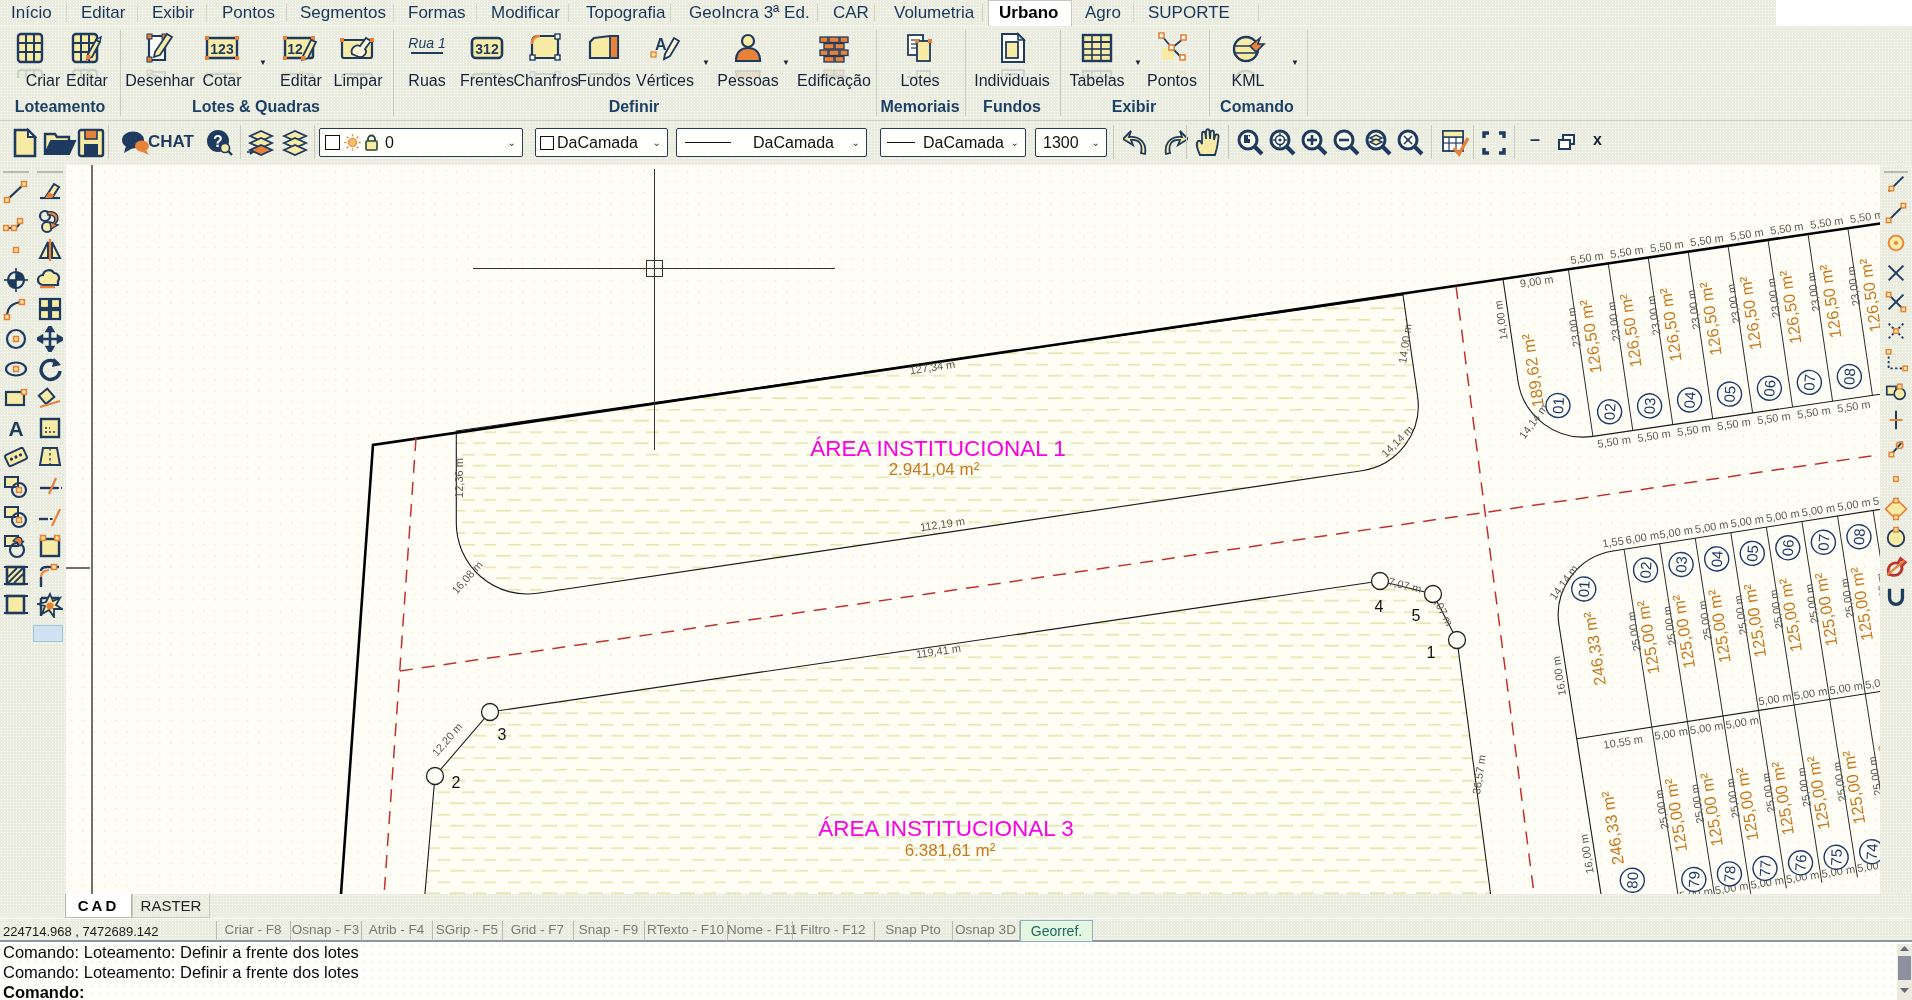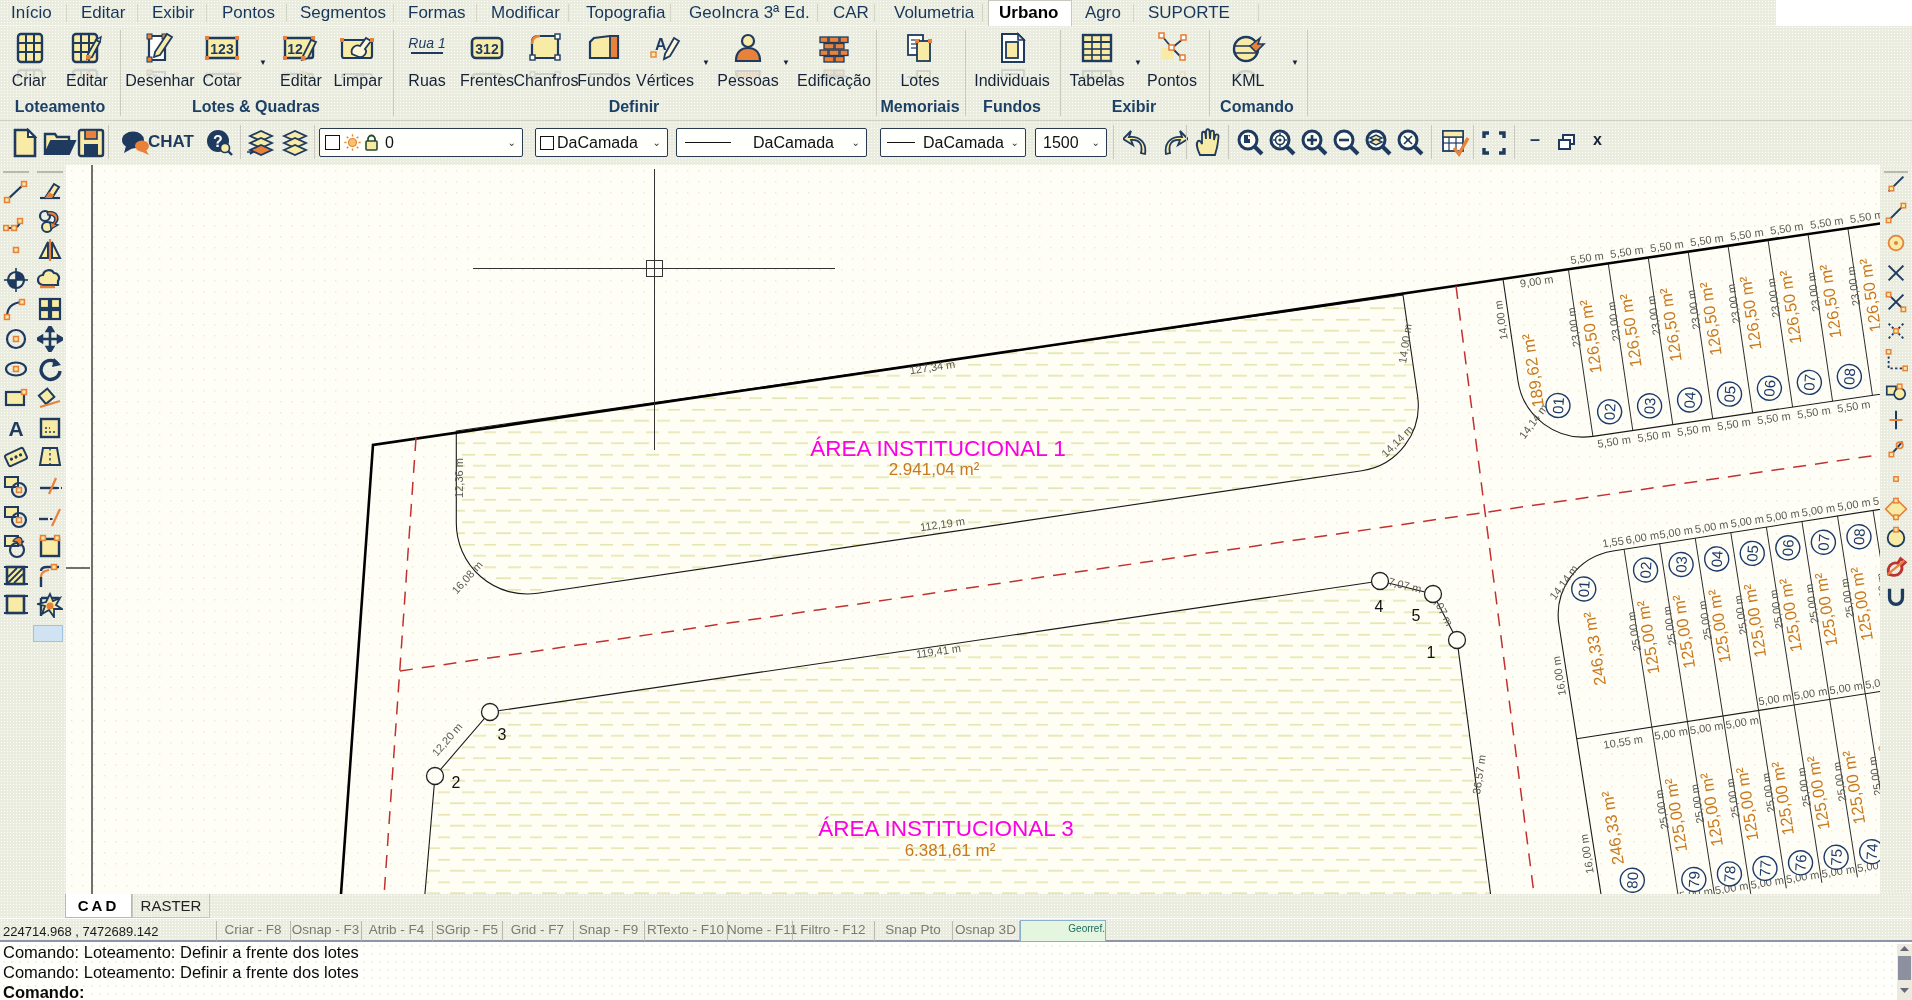--- a/index.html
+++ b/index.html
@@ -21,21 +21,21 @@
 #lsb{position:absolute;left:0;top:0;width:66px;height:729px}
 #rsb{position:absolute;left:1880px;top:0;width:32px;height:729px}
 #canvas{position:absolute;left:66px;top:0;width:1814px;height:729px;background:#fffef6}
 #tabbar{position:absolute;left:0;top:894px;width:1912px;height:24px}
 #cadtab{position:absolute;left:65px;top:0;width:67px;height:24px;background:#fff;border:1px solid #b8b8ac;border-top:none;font-weight:bold;font-size:15px;letter-spacing:3px;text-align:center;padding-top:3px}
 #rastab{position:absolute;left:132px;top:0;width:78px;height:24px;border:1px solid #c5c5b9;border-top:none;font-size:15px;text-align:center;padding-top:3px;color:#222}
 #statusbar{position:absolute;left:0;top:918px;width:1912px;height:24px;border-top:1px solid #fff;border-bottom:2px solid #8f94a8}
 #statusbar .sb{position:absolute;top:3px;font-size:13.5px;color:#7a7a74;text-align:center;white-space:nowrap}
 .ssep{position:absolute;top:2px;height:20px;width:1px;background:#b9b9af}
 #coords{position:absolute;left:3px;top:5px;font-size:13px;color:#1a1a1a}
-#georef{position:absolute;left:1020px;top:1px;width:86px;height:22px;background:#e4f5e0;border:1px solid #8cb0c8;color:#1c6b60;font-size:10px;text-align:right;padding-top:2px}
+#georef{position:absolute;left:1020px;top:1px;width:73px;height:22px;background:#e4f5e0;border:1px solid #8cb0c8;color:#1c6b60;font-size:14px;text-align:center;padding-top:2px}
 #cmd{position:absolute;left:0;top:942px;width:1912px;height:58px;background-color:#fffffd;background-image:radial-gradient(circle,#f7f3cf 22%,rgba(0,0,0,0) 26%);background-size:8px 8px;font-size:16.5px;color:#0a0a0a}
 #cmd div{padding-left:3px;height:20px;line-height:21px}
 svg text{font-family:"Liberation Sans",sans-serif}
 </style></head>
 <body>
 <div id="menubar" class="dots">
  <span style="left:11px">Início</span>
     <span style="left:81px">Editar</span>
     <span style="left:152px">Exibir</span>
     <span style="left:222px">Pontos</span>
@@ -88,21 +88,21 @@
       </svg></div>
     <div class="ric" style="left:31px;top:38px;height:14px;overflow:hidden;opacity:0.15">
       <div style="transform:scaleY(-1)"><svg width="32" height="32" viewBox="0 0 32 32">
           <rect x="3" y="2" width="24" height="28" rx="3" fill="#f8eba6" stroke="#1e3a5f" stroke-width="2.4"></rect>
           <line x1="11" y1="2" x2="11" y2="30" stroke="#1e3a5f" stroke-width="2"></line>
           <line x1="19" y1="2" x2="19" y2="30" stroke="#1e3a5f" stroke-width="2"></line>
           <line x1="3" y1="11" x2="27" y2="11" stroke="#1e3a5f" stroke-width="2"></line>
           <line x1="3" y1="20" x2="27" y2="20" stroke="#1e3a5f" stroke-width="2"></line>
         </svg></div>
     </div>
-    <div class="rlb" style="left:29px">Criar</div>
+    <div class="rlb" style="left:43px">Criar</div>
     <div class="ric" style="left:87px"><svg width="34" height="32" viewBox="0 0 34 32">
         <rect x="3" y="2" width="24" height="28" rx="3" fill="#f8eba6" stroke="#1e3a5f" stroke-width="2.4"></rect>
         <line x1="11" y1="2" x2="11" y2="30" stroke="#1e3a5f" stroke-width="2"></line>
         <line x1="19" y1="2" x2="19" y2="30" stroke="#1e3a5f" stroke-width="2"></line>
         <line x1="3" y1="11" x2="27" y2="11" stroke="#1e3a5f" stroke-width="2"></line>
         <line x1="3" y1="20" x2="27" y2="20" stroke="#1e3a5f" stroke-width="2"></line>
         <g>
           <path d="M18 22 L26 8 L30 10 L22 25 L17 27 Z" fill="#f8eba6" stroke="#1e3a5f" stroke-width="1.8"></path>
           <path d="M26 8 L30 10 L31 5 Z" fill="#fffdf0" stroke="#1e3a5f" stroke-width="1.4"></path>
           <rect x="16" y="23" width="4.5" height="4.5" fill="#e8823a"></rect>
@@ -479,21 +479,21 @@
       <span style="display:inline-block;width:46px;height:0;border-top:1.6px solid #111;margin-left:8px"></span>
       <span style="margin-left:22px">DaCamada</span>
       <span class="chev">⌄</span>
     </div>
     <div class="combo" style="left:880px;width:146px">
       <span style="display:inline-block;width:28px;height:0;border-top:1.6px solid #111;margin-left:6px"></span>
       <span style="margin-left:8px">DaCamada</span>
       <span class="chev">⌄</span>
     </div>
     <div class="combo" style="left:1035px;width:72px">
-      <span style="margin-left:7px">1500</span>
+      <span style="margin-left:7px">1300</span>
       <span class="chev">⌄</span>
     </div>
     <div class="tsep" style="left:1113px"></div>
     <div style="position:absolute;left:1123px;top:7px"><svg width="30" height="30" viewBox="0 0 30 30">
         <path d="M8 26 C6 14 14 8 24 9 L22 3 L30 11 L20 17 L22 12 C14 11 10 16 12 25 Z" fill="#f8eba6" stroke="#1e3a5f" stroke-width="1.8" transform="scale(-1,1) translate(-30,0)"></path>
       </svg></div>
     <div style="position:absolute;left:1158px;top:7px"><svg width="30" height="30" viewBox="0 0 30 30">
         <path d="M8 26 C6 14 14 8 24 9 L22 3 L30 11 L20 17 L22 12 C14 11 10 16 12 25 Z" fill="#f8eba6" stroke="#1e3a5f" stroke-width="1.8"></path>
       </svg></div>
     <div class="tsep" style="left:1186px"></div>

